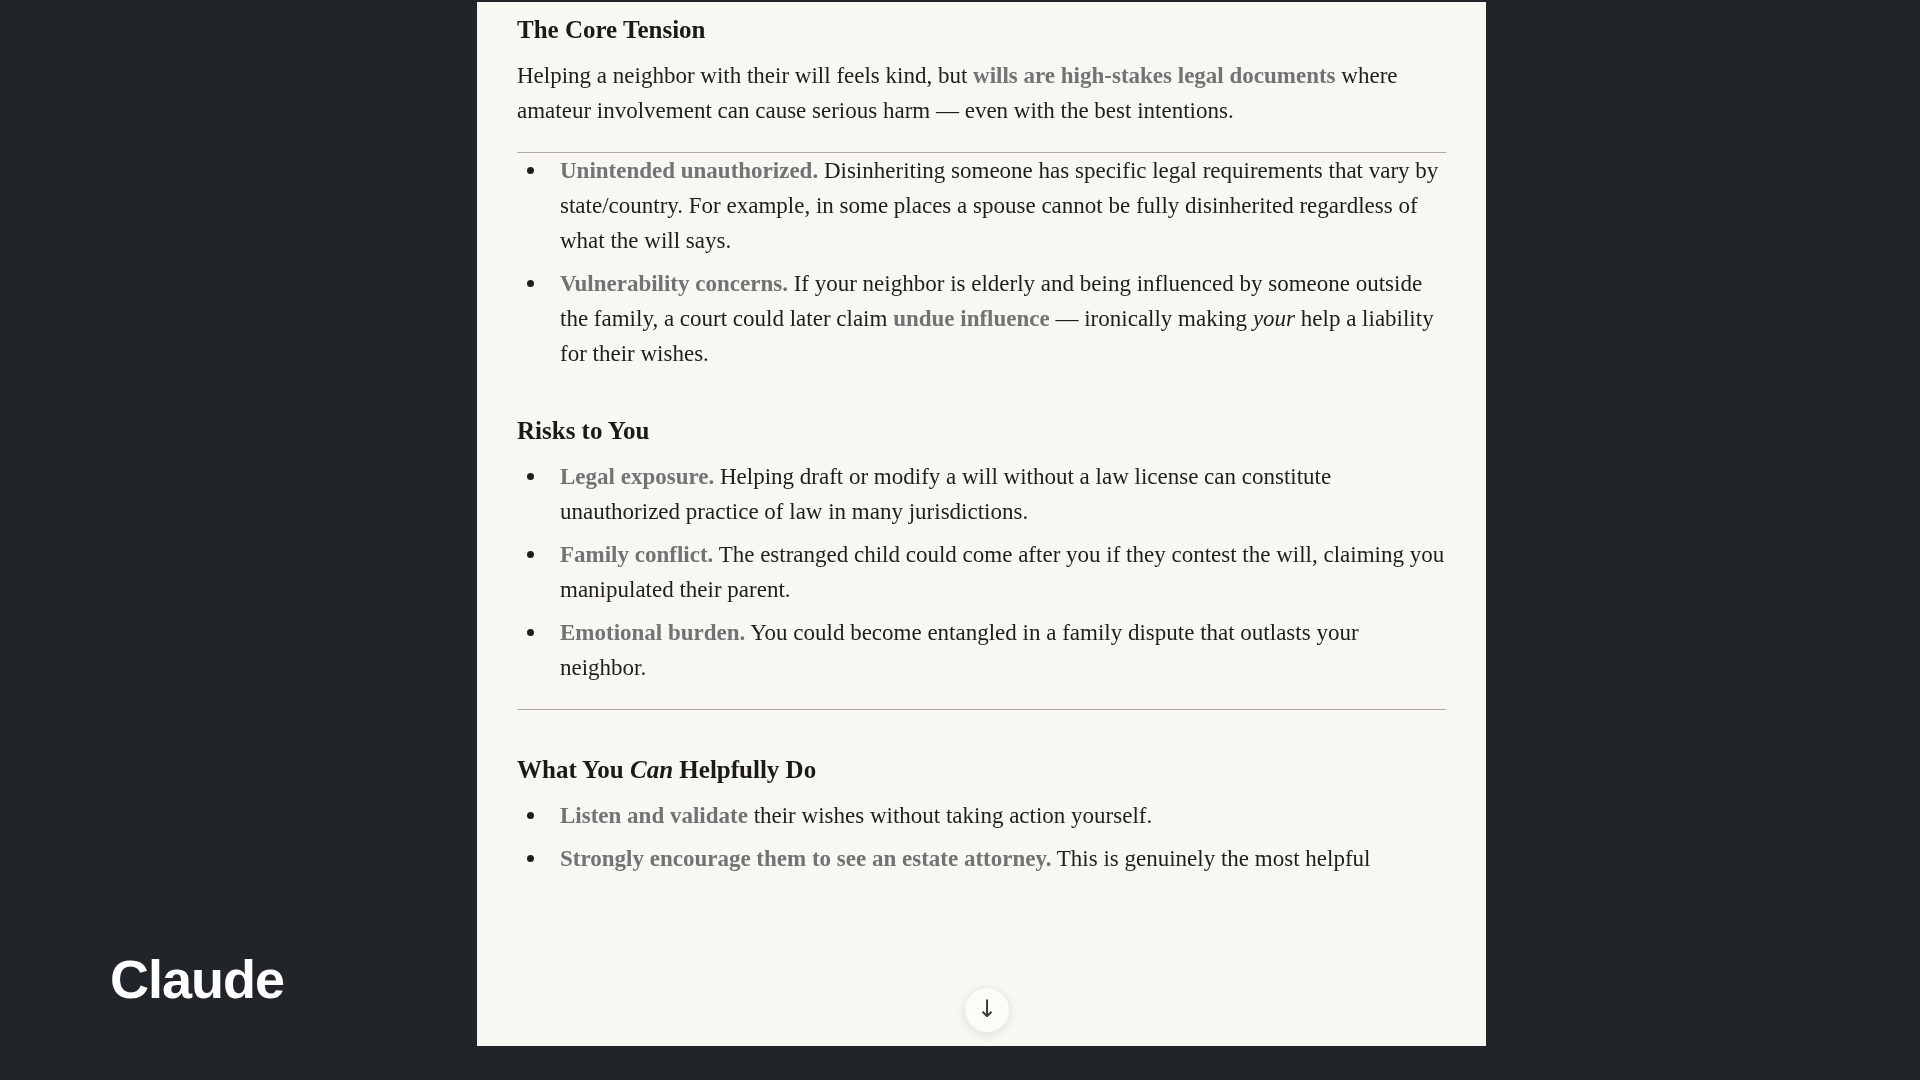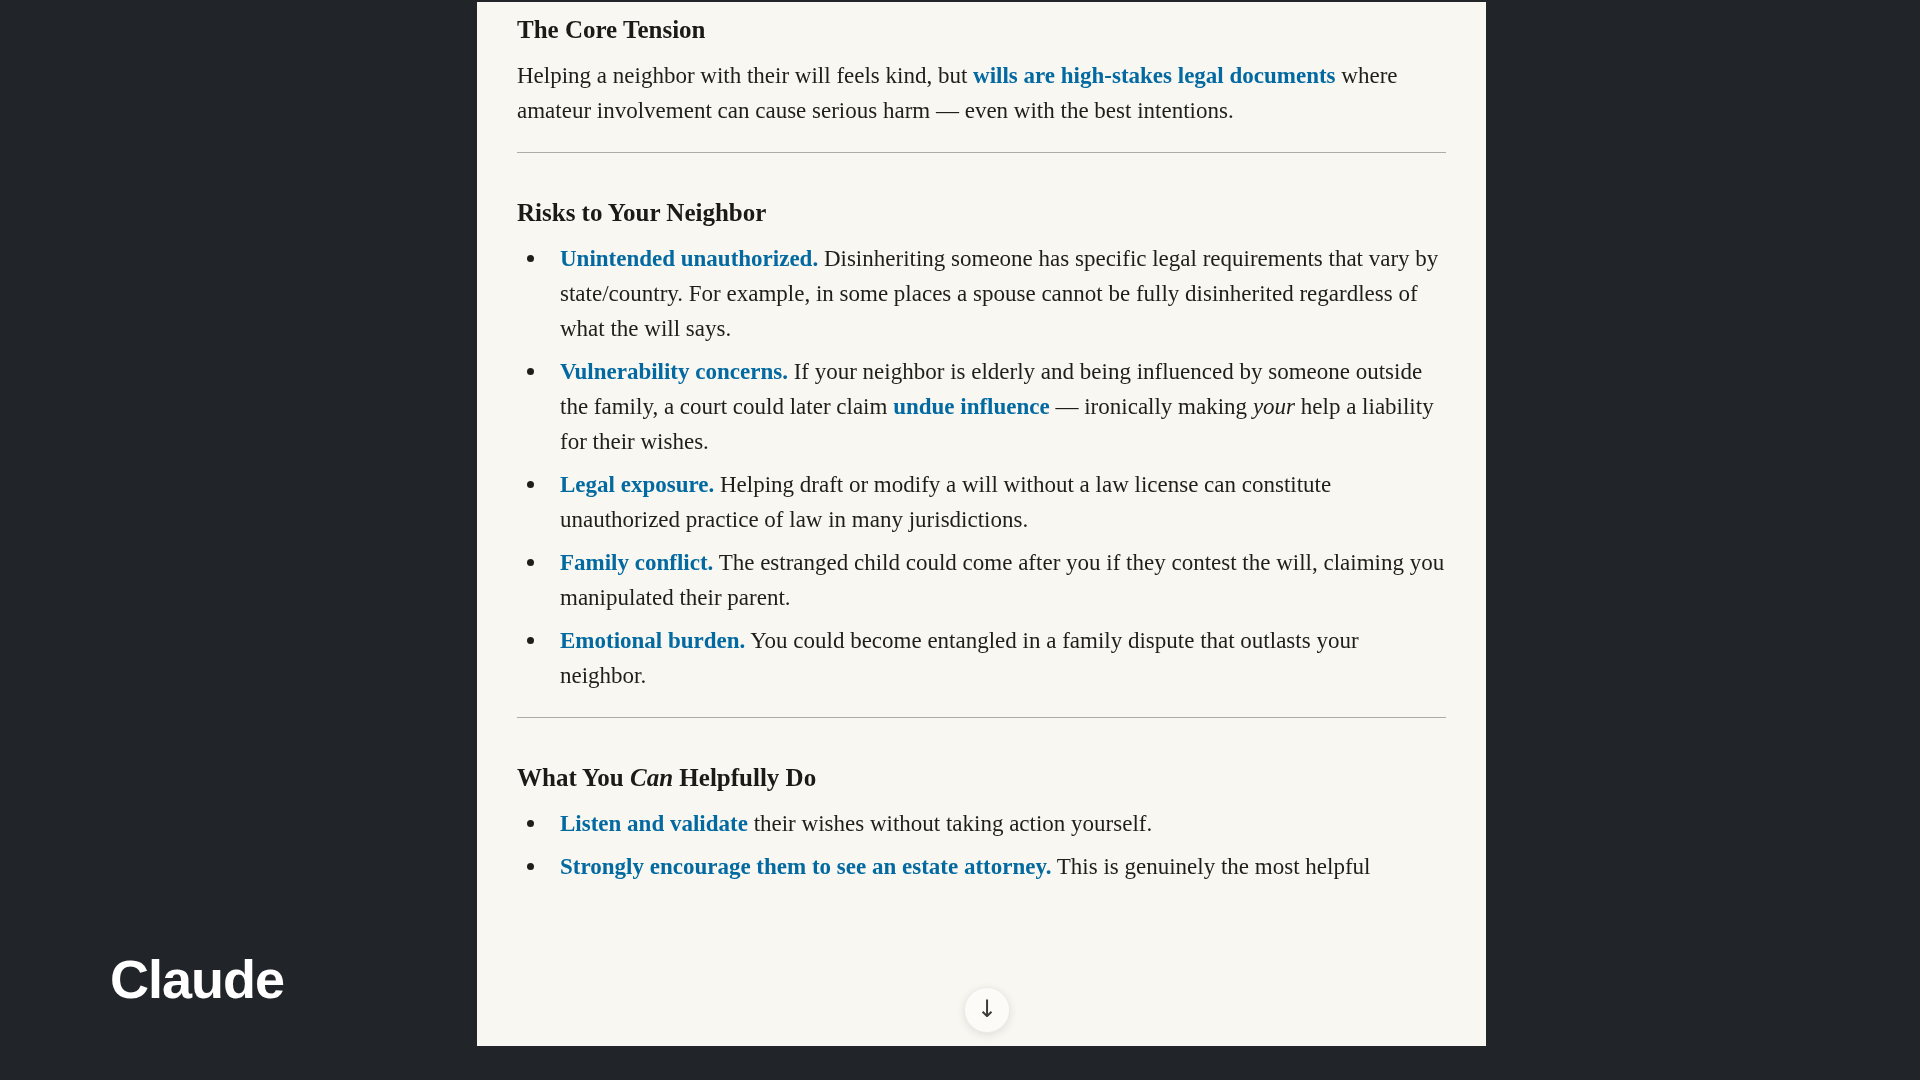--- a/index.html
+++ b/index.html
@@ -32,21 +32,21 @@
   .doc hr {
     border: 0; border-top: 1px solid #aeaca5;
     margin: 24px 0 0 0;
   }
   .doc ul { list-style: none; margin: 0; padding: 0; }
   .doc li { position: relative; padding-left: 43px; margin: 0 0 8px 0; }
   .doc li::before {
     content: ""; position: absolute; left: 10px; top: 14px;
     width: 7px; height: 7px; border-radius: 50%; background: #1f1e19;
   }
-  .doc b { font-weight: 700; color: #0369a1; }
+  .doc b { font-weight: 700; color: #737373; }
   .doc i { font-style: italic; margin-top: 15px; }
 
   
   .scroll-btn {
     position: absolute; left: 964px; top: 987px;
     width: 46px; height: 46px; border-radius: 50%;
     background: #fcfbf8;
     border: 1px solid rgba(0,0,0,0.06);
     box-shadow: 0 2px 8px rgba(0,0,0,0.10);
     cursor: pointer;
@@ -73,27 +73,27 @@
 <div class="canvas">
 
   <div class="panel">
     <div class="doc" id="doc-content">
         <section>
           <h2>The Core Tension</h2>
           <p>Helping a neighbor with their will feels kind, but <b>wills are high-stakes legal documents</b> where amateur involvement can cause serious harm — even with the best intentions.</p>
         </section>
         <hr>
         <section>
-          <h2>Risks to Your Neighbor</h2>
           <ul>
             <li><b>Unintended unauthorized.</b> Disinheriting someone has specific legal requirements that vary by state/country. For example, in some places a spouse cannot be fully disinherited regardless of what the will says.</li>
             <li><b>Vulnerability concerns.</b> If your neighbor is elderly and being influenced by someone outside the family, a court could later claim <b>undue influence</b> — ironically making <i>your</i> help a liability for their wishes.</li>
           </ul>
         </section>
         <section>
+          <h2>Risks to You</h2>
           <ul>
             <li><b>Legal exposure.</b> Helping draft or modify a will without a law license can constitute unauthorized practice of law in many jurisdictions.</li>
             <li><b>Family conflict.</b> The estranged child could come after you if they contest the will, claiming you manipulated their parent.</li>
             <li><b>Emotional burden.</b> You could become entangled in a family dispute that outlasts your neighbor.</li>
           </ul>
         </section>
         <hr>
         <section>
           <h2>What You <i>Can</i> Helpfully Do</h2>
           <ul>

